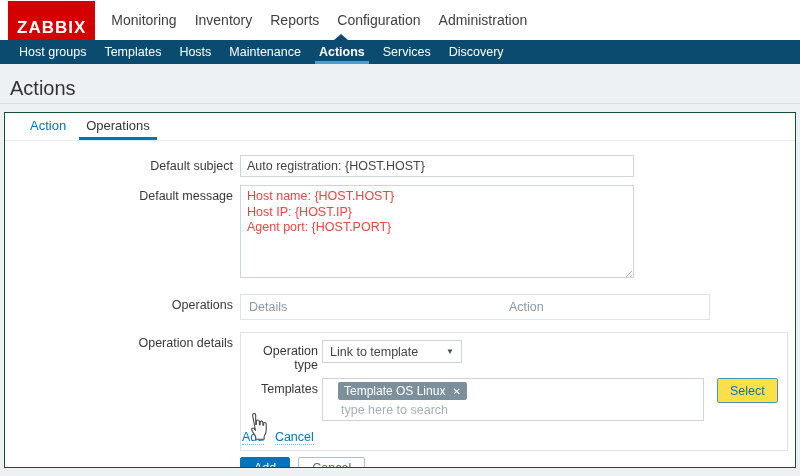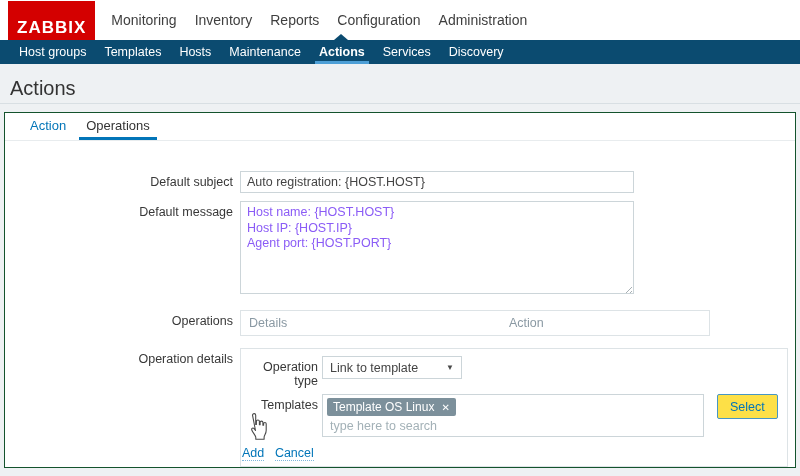--- a/index.html
+++ b/index.html
@@ -68,29 +68,29 @@
     font-size: 12.5px; color: #383838; flex: none;
   }
   .txt-input {
     width: 394px; height: 22px; border: 1px solid #ccd5d9; background: #fff;
     font-family: "Liberation Sans", sans-serif; font-size: 12.5px; color: #444;
     padding: 0 6px; outline: none;
   }
   .ta-wrap { position: relative; width: 394px; }
   textarea.msg {
     width: 394px; height: 93px; border: 1px solid #ccd5d9; background: #fff;
-    font-family: "Liberation Sans", sans-serif; font-size: 12.5px; color: #8b5cf6;
+    font-family: "Liberation Sans", sans-serif; font-size: 12.5px; color: #ef4444;
     padding: 3px 6px; resize: none; outline: none; line-height: 1.25;
   }
   .resize-corner {
     position: absolute; right: 2px; bottom: 4px; width: 9px; height: 9px;
     background: repeating-linear-gradient(135deg, transparent 0 2px, #a8b0b4 2px 3px);
     clip-path: polygon(100% 0, 100% 100%, 0 100%);
   }
-  .row-subject { margin-bottom: 8px; margin-top: 16px; }
+  .row-subject { margin-bottom: 8px; }
   .row-message { margin-bottom: 13px; }
   .ops-table {
     width: 470px; height: 26px; border: 1px solid #dde3e6;
     display: flex; align-items: center;
   }
   .ops-th { font-size: 12.5px; color: #8a99a3; padding: 0 8px; }
   .ops-th.c1 { width: 260px; }
   .row-ops { margin-bottom: 12px; }
   
   .opbox {
@@ -104,21 +104,21 @@
   }
   .select-box {
     width: 140px; height: 23px; border: 1px solid #ccd5d9; background: #fff;
     display: flex; align-items: center; justify-content: space-between;
     padding: 0 7px; font-size: 12.5px; color: #444; cursor: pointer;
   }
   .select-box .arrow { font-size: 8px; color: #4a4a4a; }
   .row-templates { margin-top: 6px; }
   .multiselect {
     width: 382px; min-height: 36px; border: 1px solid #ccd5d9; background: #fff;
-    padding: 2px 3px;
+    padding: 2px 14px;
   }
   .chip {
     display: inline-flex; align-items: center; background: #7c909b; color: #fff;
     font-size: 12px; padding: 2px 6px; border-radius: 2px; margin: 1px;
   }
   .chip-x { margin-left: 7px; font-size: 10px; cursor: pointer; color: #fff; }
   .ms-input {
     display: block; width: 95%; border: none; outline: none;
     font-family: "Liberation Sans", sans-serif; font-size: 12.5px;
     padding: 2px 4px 1px 4px; color: #444;

